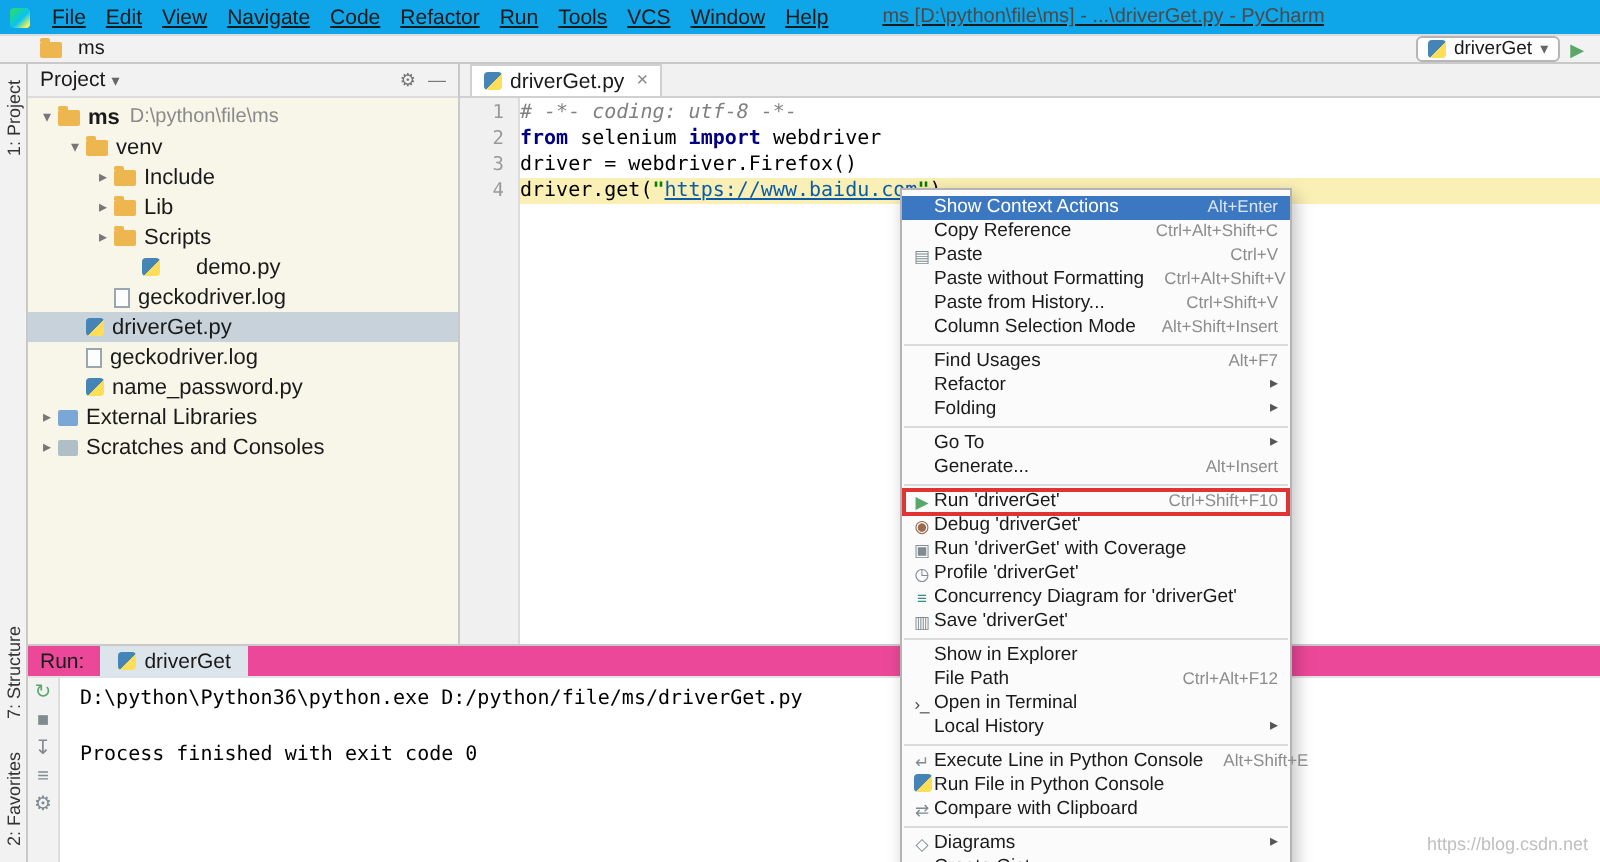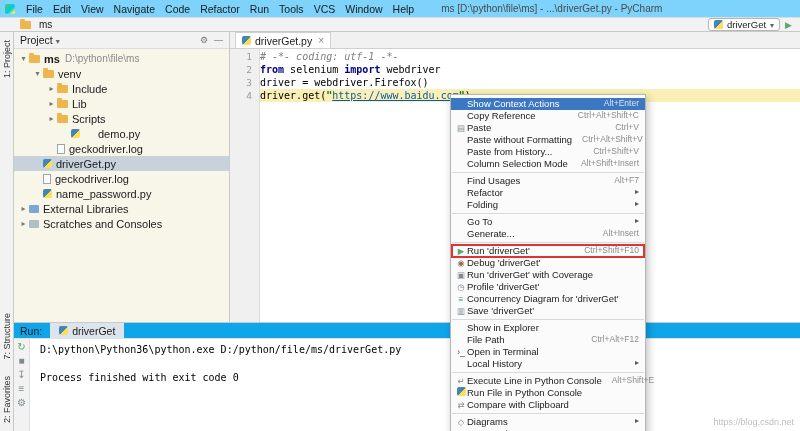--- a/index.html
+++ b/index.html
@@ -2,22 +2,22 @@
 <html><head>
 <meta charset="utf-8">
 <style>
   * { box-sizing: border-box; }
   html,body { margin:0; padding:0; }
   body {
     width:800px; height:431px; position:relative; overflow:hidden;
     background:#fff; font-family:"Liberation Sans", sans-serif; font-size:11px; color:#1a1a1a;
   }
   
-  .menubar { position:absolute; left:0; top:0; right:0; height:18px; background:#7dd3fc;
-    border-bottom:1px solid #dcdcdc; display:flex; align-items:center; padding-left:5px; z-index:4; }
+  .menubar { position:absolute; left:0; top:0; right:0; height:18px; background:#0ea5e9;
+    border-bottom:1px solid #dcdcdc; display:flex; align-items:center; padding-left:5px; z-index:4;text-decoration:underline; }
   .logo { width:10px; height:10px; border-radius:2px; flex:none;
     background:linear-gradient(135deg,#21d789 20%,#07c3f2 55%,#fcf84a 90%); margin-right:6px; }
   .menu-item { padding:0 5px; font-size:10.5px; cursor:default; }
   .window-title { margin-left:22px; color:#4a4a4a; font-size:10px; white-space:nowrap; overflow:hidden; }
   
   .toolbar { position:absolute; left:0; top:18px; right:0; height:14px; background:#f2f2f2;
     border-bottom:1px solid #c9c9c9; display:flex; align-items:center; padding:0 8px 0 20px; z-index:4; font-size:10px; }
   .breadcrumb { display:flex; align-items:center; gap:4px; }
   .toolbar-right { margin-left:auto; display:flex; align-items:center; gap:5px; }
   .run-config-box { display:flex; align-items:center; gap:4px; border:1px solid #b6b6b6; background:#fdfdfd;
@@ -69,21 +69,21 @@
   .code { flex:1; white-space:pre; }
   .ed-line.hl .code { background:#faf0b5; }
   .seg-plain { color:#000; }
   .seg-kw { color:#000080; font-weight:bold; }
   .seg-comment { color:#808080; font-style:italic; }
   .seg-str { color:#008000; font-weight:bold; }
   .seg-link { color:#0a5ca8; text-decoration:underline; }
   
   .run-panel { position:absolute; left:14px; right:0; bottom:0; height:109px; background:#fff;
     border-top:1px solid #c9c9c9; z-index:1; }
-  .run-header { height:16px; display:flex; align-items:center; background:#0ea5e9; border-bottom:1px solid #e3e3e3; }
+  .run-header { height:16px; display:flex; align-items:center; background:#ec4899; border-bottom:1px solid #e3e3e3; }
   .run-label { font-size:10.5px; margin:0 8px 0 6px; }
   .run-tab { display:flex; align-items:center; gap:4px; padding:1px 9px; height:16px; font-size:10.5px; background:#dce4ec; }
   .run-body { position:absolute; top:16px; bottom:0; left:0; right:0; display:flex; }
   .run-strip { width:16px; background:#f2f2f2; border-right:1px solid #ddd; display:flex; flex-direction:column;
     align-items:center; padding-top:3px; gap:4px; font-size:10px; line-height:10px; }
   .console { flex:1; font-family:"DejaVu Sans Mono", monospace; font-size:10px; line-height:14px;
     padding:4px 0 0 10px; white-space:pre; color:#000; }
   
   .context-menu { position:absolute; left:450px; top:94px; width:196px; background:#fbfbfb;
     border:1px solid #b4b4b4; box-shadow:2px 3px 8px rgba(0,0,0,.25); padding:3px 0; z-index:10; }
@@ -212,21 +212,21 @@
   <div class="tab-bar">
     <span class="tab">
       <span class="icon-python"></span>
       <span>driverGet.py</span>
       <span class="tab-close"></span>
     </span>
   </div>
   <div id="ed-lines" class="editor">
       <div class="ed-line">
         <span class="ln">1</span>
-        <span class="code"><span class="seg-comment"># -*- coding: utf-1 -*-</span></span>
+        <span class="code"><span class="seg-comment"># -*- coding: utf-8 -*-</span></span>
       </div>
       <div class="ed-line">
         <span class="ln">2</span>
         <span class="code"><span class="seg-kw">from </span><span class="seg-plain">selenium </span><span class="seg-kw">import </span><span class="seg-plain">webdriver</span></span>
       </div>
       <div class="ed-line">
         <span class="ln">3</span>
         <span class="code"><span class="seg-plain">driver = webdriver.Firefox()</span></span>
       </div>
       <div class="ed-line hl">

